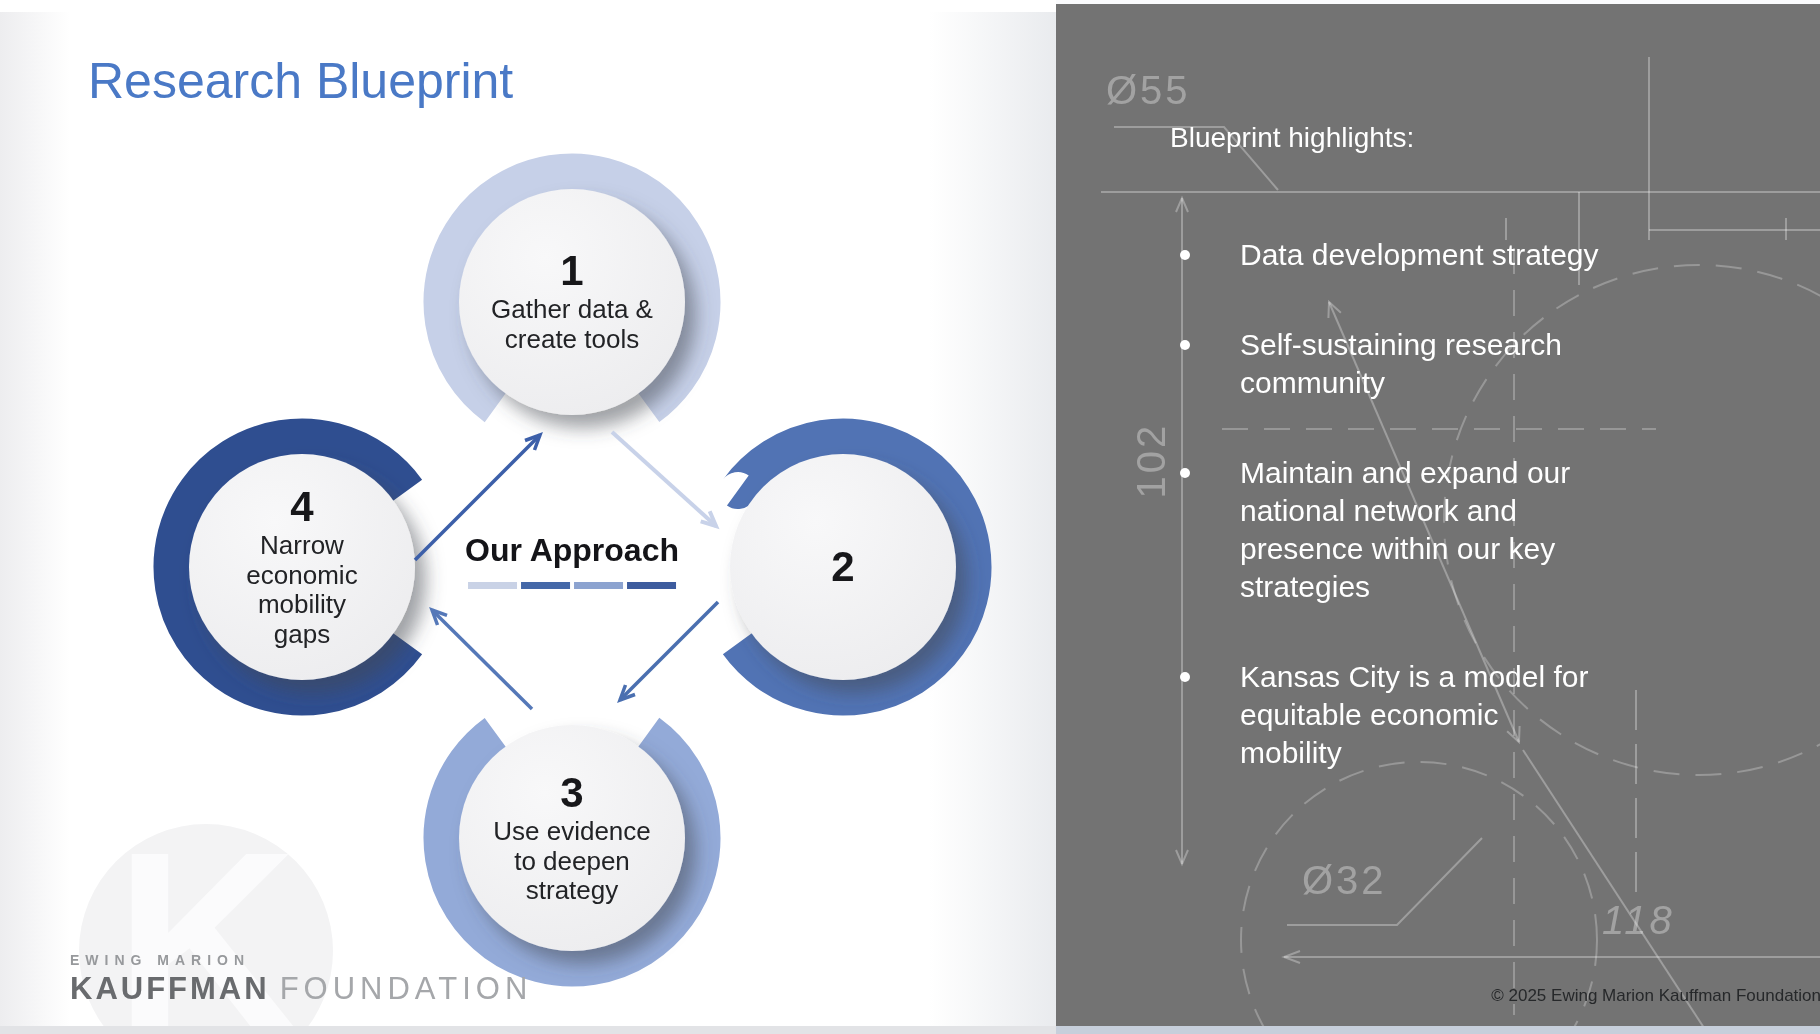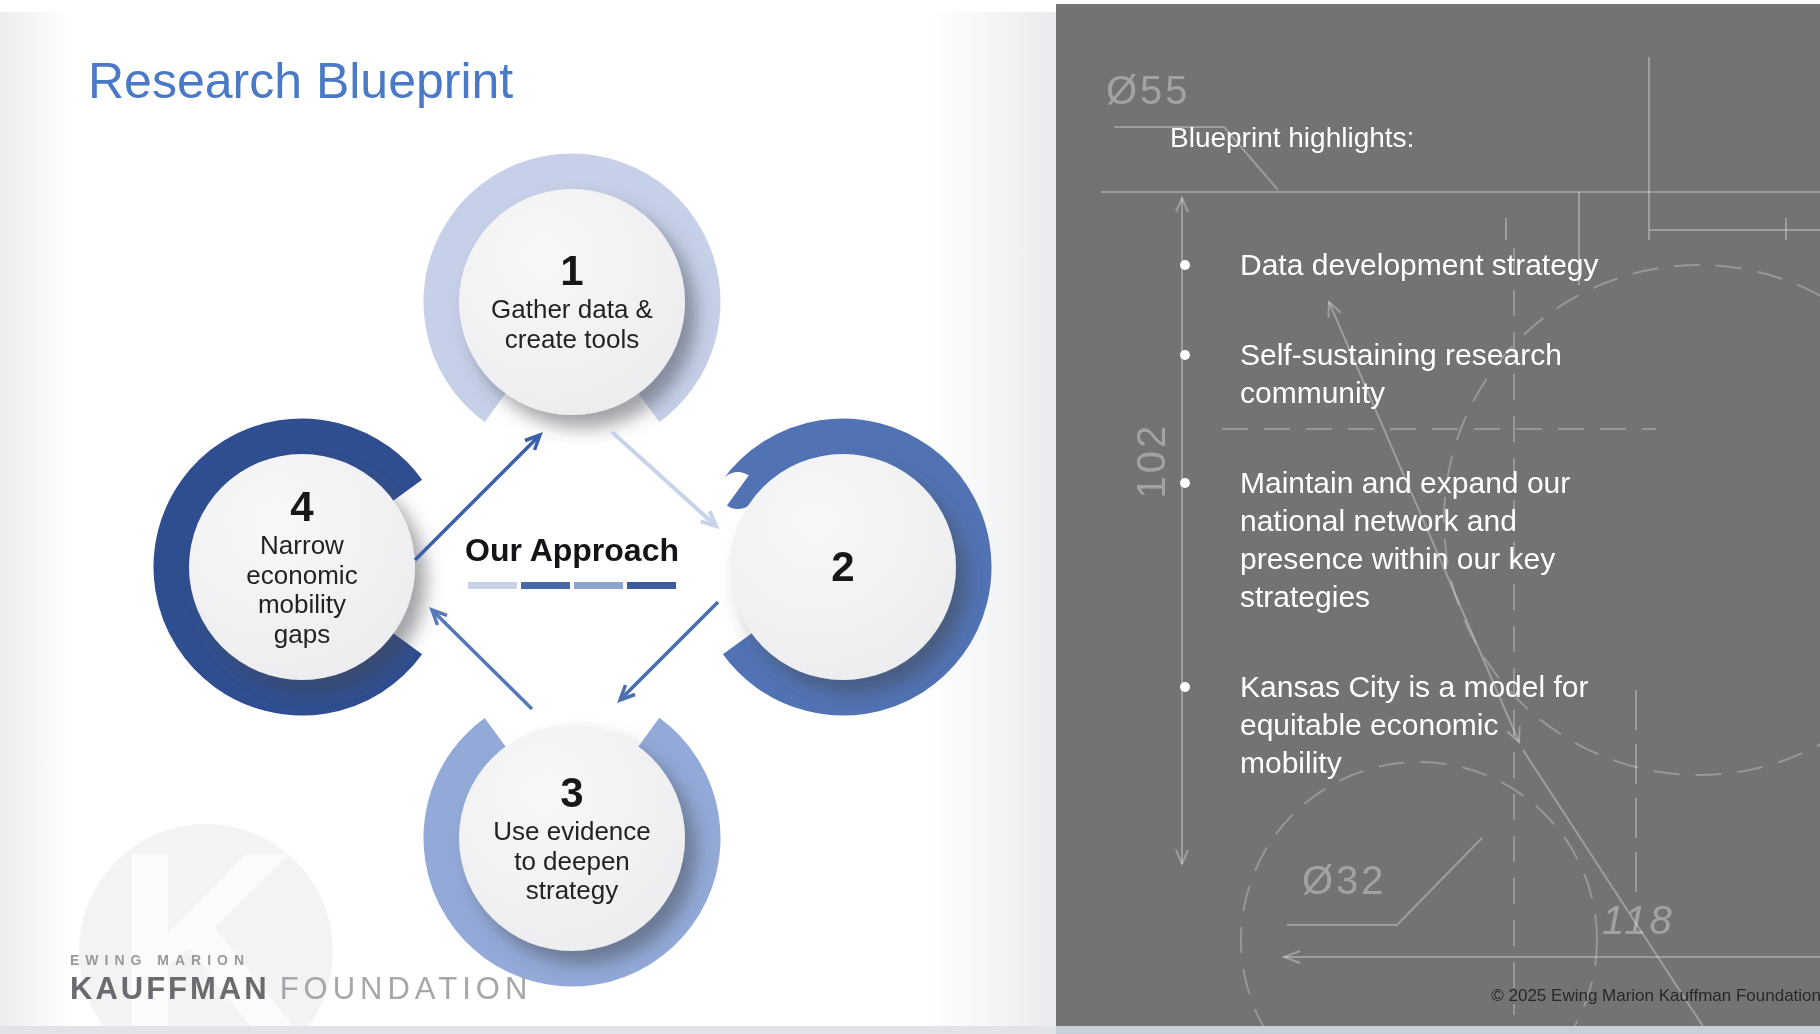--- a/index.html
+++ b/index.html
@@ -38,21 +38,21 @@
   .panel-top-strip{position:absolute;left:0;top:0;width:100%;height:4px;background:#fafbfd;z-index:3;}
   .panel-svg{position:absolute;left:0;top:0;z-index:1;}
   .bp-num{position:absolute;font-size:40px;letter-spacing:3px;color:rgba(255,255,255,0.34);z-index:1;}
   .bp-55{left:50px;top:68px;}
   .bp-102{left:58px;top:438px;transform:rotate(-90deg);}
   .bp-32{left:246px;top:858px;}
   .bp-118{left:546px;top:898px;font-style:italic;}
 
   .panel-heading{position:absolute;left:114px;top:122px;font-size:28px;font-weight:400;color:#ffffff;z-index:2;margin:0;}
   .bullet-list{position:absolute;left:118px;top:236px;width:560px;margin:0;padding:0;list-style:none;z-index:2;}
-  .bullet-item{position:relative;padding-left:66px;margin-bottom:52px;font-size:30px;line-height:38px;color:#ffffff;margin-top:10px;}
+  .bullet-item{position:relative;padding-left:66px;margin-bottom:52px;font-size:30px;line-height:38px;color:#ffffff;}
   .bullet-dot{position:absolute;left:6px;top:14px;width:10px;height:10px;border-radius:50%;background:#ffffff;}
   .bullet-text{white-space:pre-line;}
 
   .copyright{position:absolute;right:48px;top:986px;font-size:17px;color:#26282a;z-index:3;}
 
   
   .bottom-strip-left{position:absolute;left:0;top:1026px;width:1056px;height:8px;background:#e2e3e6;z-index:6;}
   .bottom-strip-right{position:absolute;left:1056px;top:1026px;width:764px;height:8px;background:#c7cfdb;z-index:6;}
 </style>
 </head>

